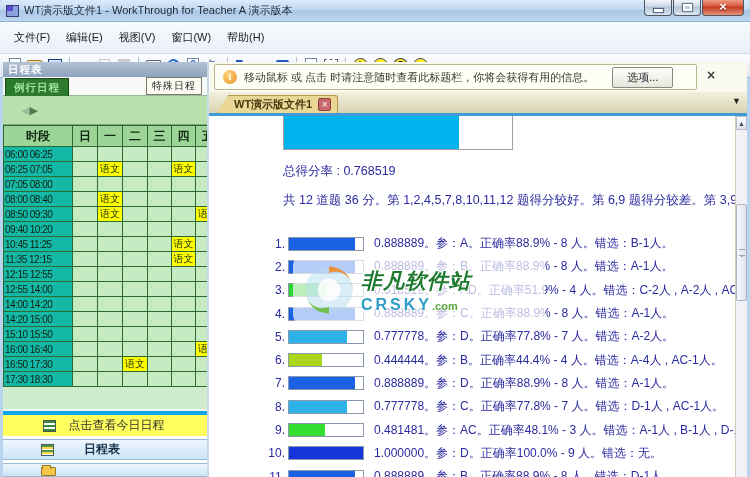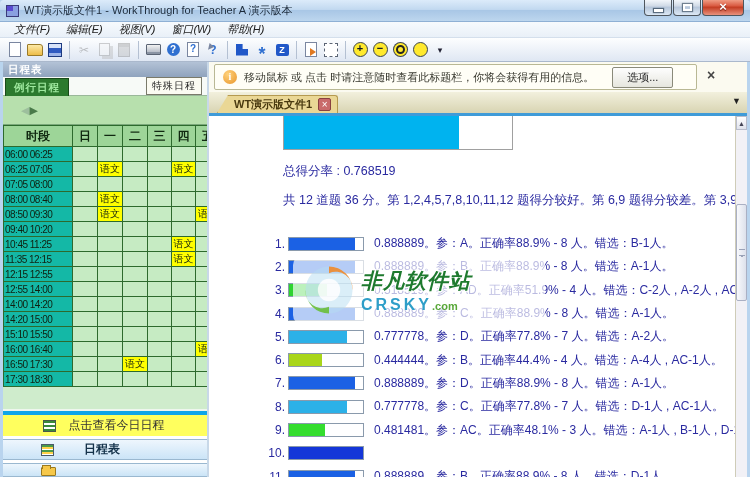--- a/index.html
+++ b/index.html
@@ -19,22 +19,22 @@
     background:linear-gradient(#f8fbfe,#cfd9e6 45%,#b6c6da 50%,#dce8f5);
     display:flex;align-items:center;justify-content:center;margin-left:1px;}
   .wc i{display:block;}
   .wc.min i{width:9px;height:3px;background:#fff;box-shadow:0 0 1px 1px rgba(40,60,80,.7);margin-top:6px;}
   .wc.max i{width:9px;height:7px;border:2px solid #fff;box-shadow:0 0 1px 1px rgba(40,60,80,.6);}
   .wc.close{width:42px;background:linear-gradient(#f3a68e,#d8573e 45%,#c23a20 50%,#e8927e);
     color:#fff;font-weight:bold;font-size:13px;text-shadow:0 1px 1px #6a1408;}
   .wc.close::before{content:"×";line-height:14px;}
 
   
-  .menubar{height:16px;background:linear-gradient(#f7fafd,#e9f0f8);display:flex;align-items:center;
-    padding-left:6px;border-bottom:1px solid #d4dfec;font-style:italic;}
+  .menubar{height:32px;background:linear-gradient(#f7fafd,#e9f0f8);display:flex;align-items:center;
+    padding-left:6px;border-bottom:1px solid #d4dfec;}
   .menu-item{font-size:11px;color:#222;padding:1px 8px;white-space:nowrap;}
   .toolbar{height:24px;background:linear-gradient(#fdfeff,#dfe7f3);display:flex;align-items:center;
     padding-left:5px;border-bottom:1px solid #aab8cc;}
   .tsep{width:1px;height:18px;background:#b4c0d2;margin:0 4px;display:inline-block;}
   .tbtn{width:20px;height:20px;display:flex;align-items:center;justify-content:center;border-radius:2px;}
   .tbtn.dis{opacity:.38;filter:grayscale(1);}
   .ic{width:17px;height:17px;display:flex;align-items:center;justify-content:center;position:relative;}
   .i-new::before{content:"";width:10px;height:13px;background:#fff;border:1px solid #7a86a0;}
   .i-open::before{content:"";width:14px;height:10px;background:linear-gradient(#fde9a6,#edbc48);border:1px solid #9a7a28;border-radius:1px 3px 1px 1px;}
   .i-save::before{content:"";width:12px;height:12px;background:#2e59c0;border:1px solid #1c3a80;
@@ -487,20 +487,21 @@
               <span class="qbar">
                 <span class="qfill" style="width: 48.1481%; background: rgb(53, 221, 46);"></span>
               </span>
               <span class="qtxt">0.481481。参：AC。正确率48.1% - 3 人。错选：A-1人 , B-1人 , D-1人</span>
             </div>
             <div class="qrow">
               <span class="qnum">10.</span>
               <span class="qbar">
                 <span class="qfill" style="width: 100%; background: rgb(20, 54, 216);"></span>
               </span>
+              <span class="qtxt">1.000000。参：D。正确率100.0% - 9 人。错选：无。</span>
             </div>
             <div class="qrow">
               <span class="qnum">11.</span>
               <span class="qbar">
                 <span class="qfill" style="width: 88.8889%; background: rgb(27, 97, 228);"></span>
               </span>
               <span class="qtxt">0.888889。参：B。正确率88.9% - 8 人。错选：D-1人。</span>
             </div>
           </div>
 

